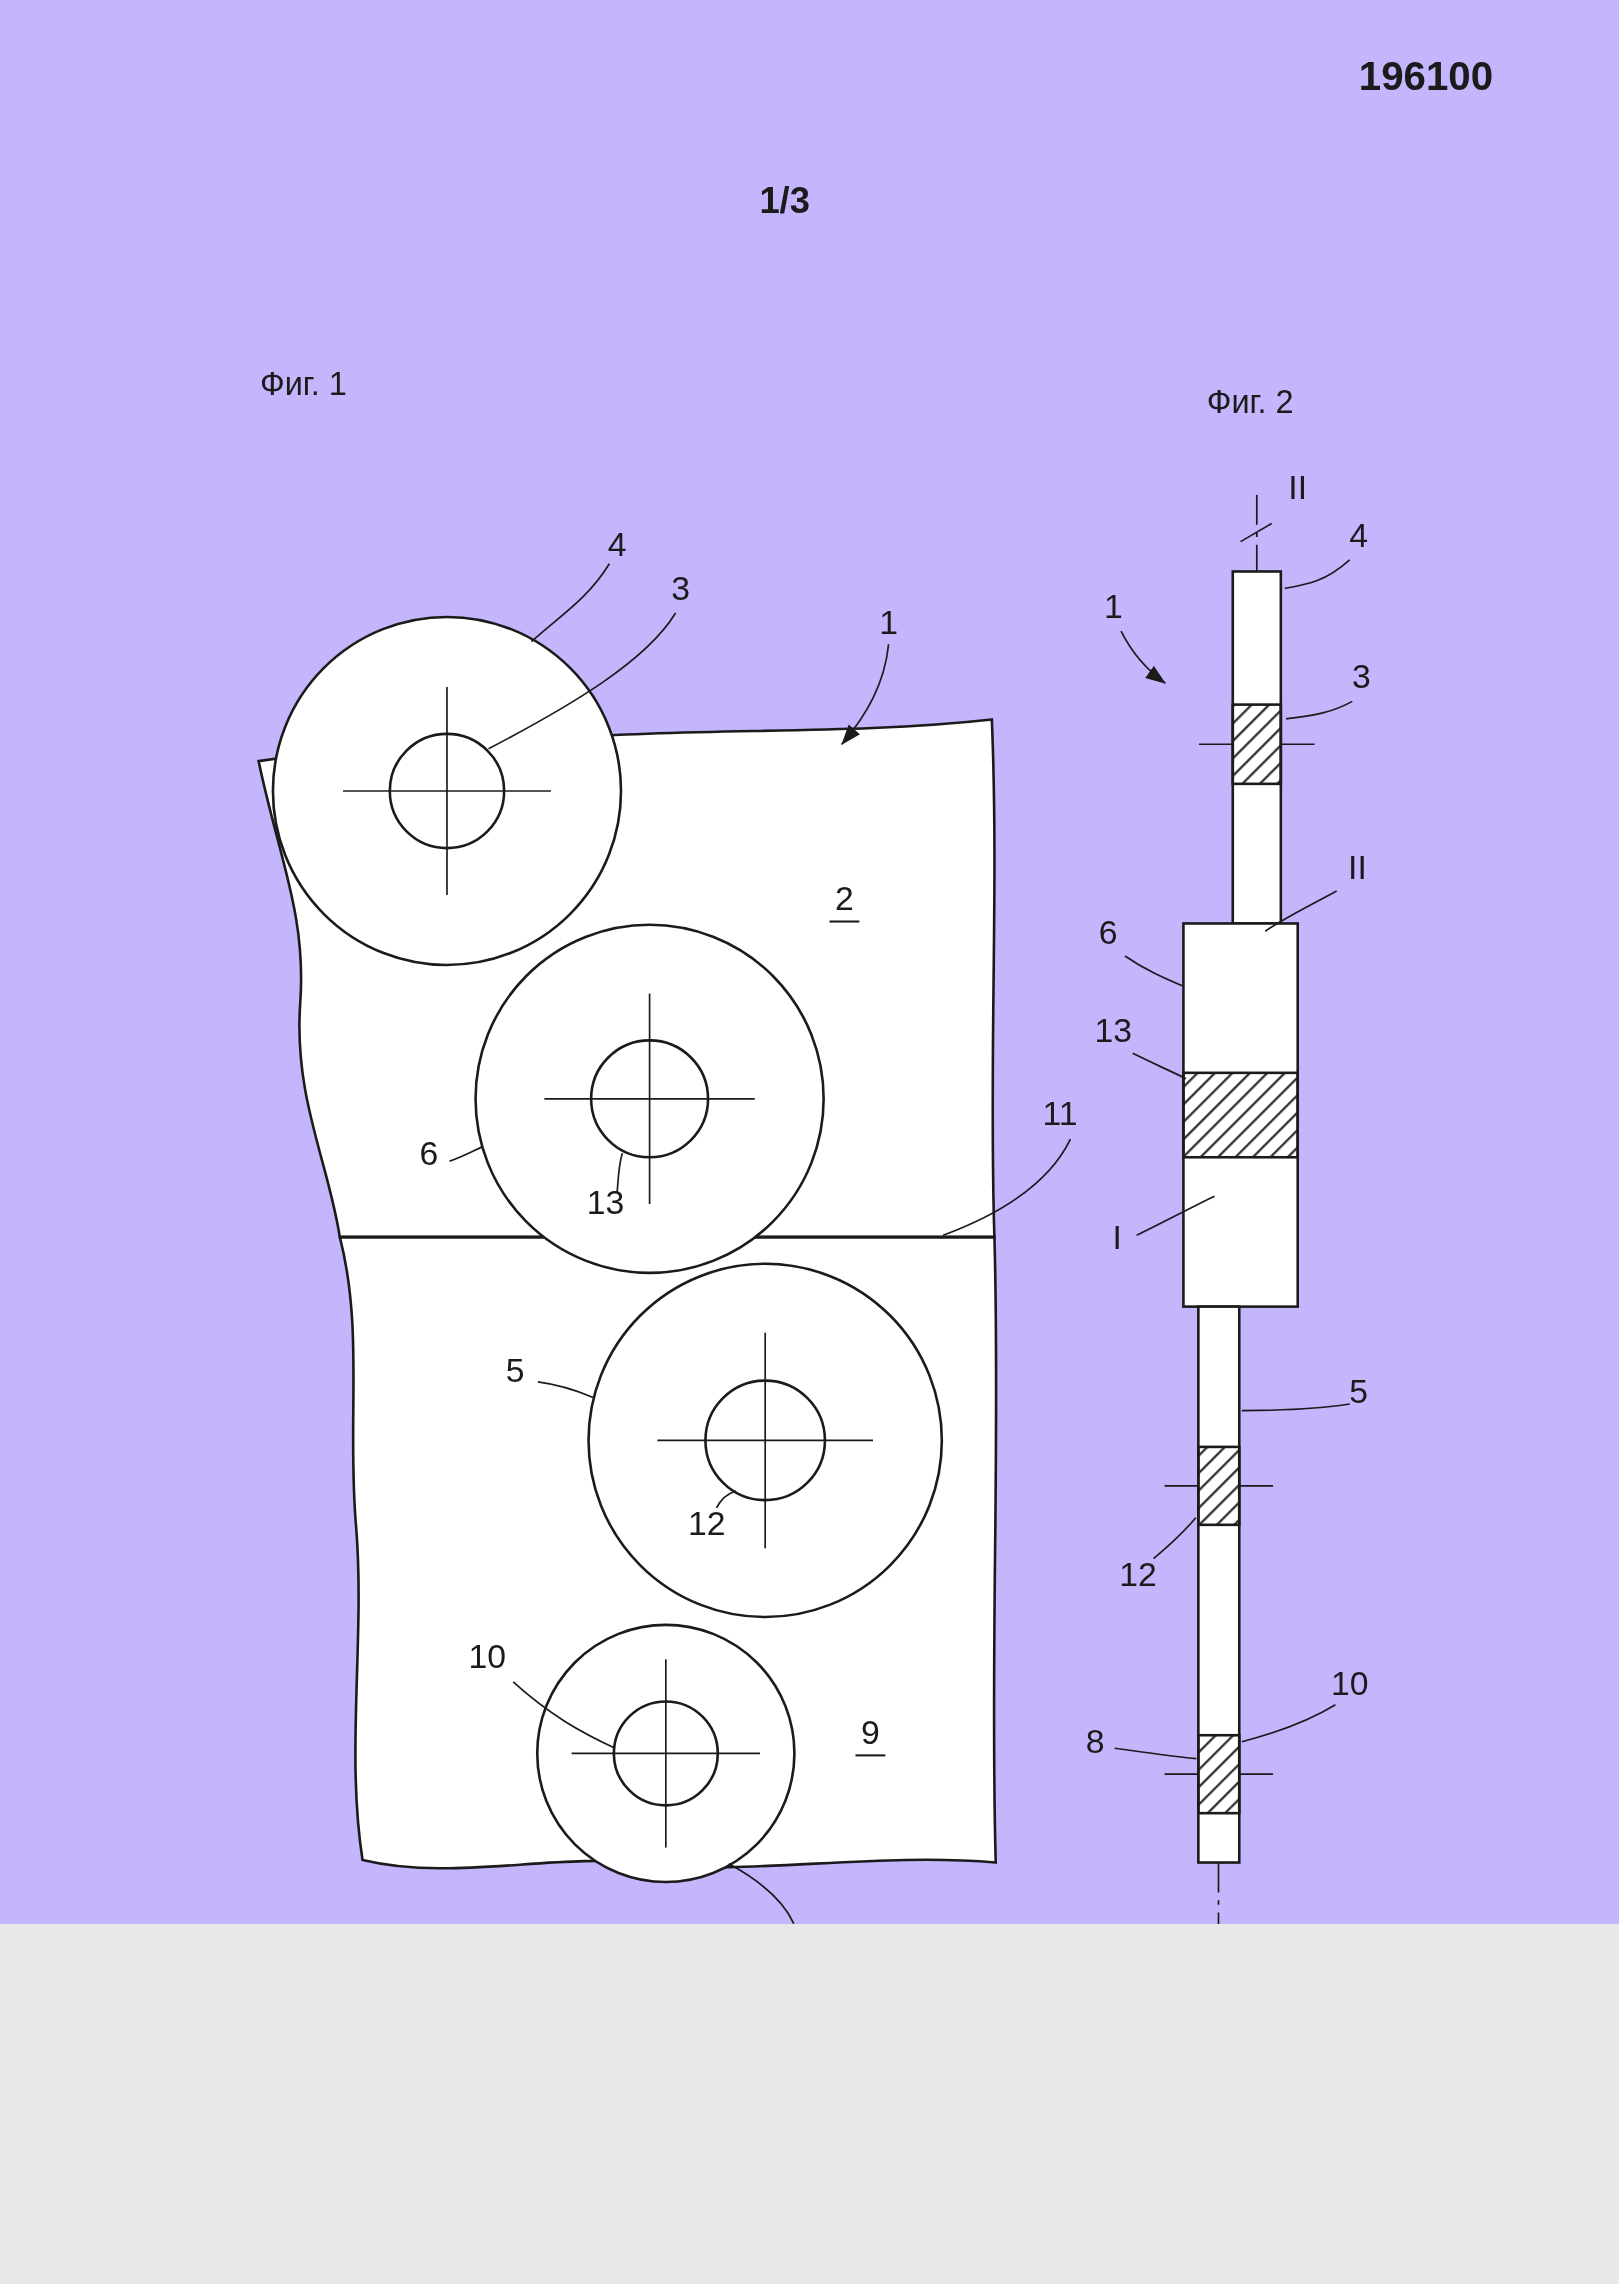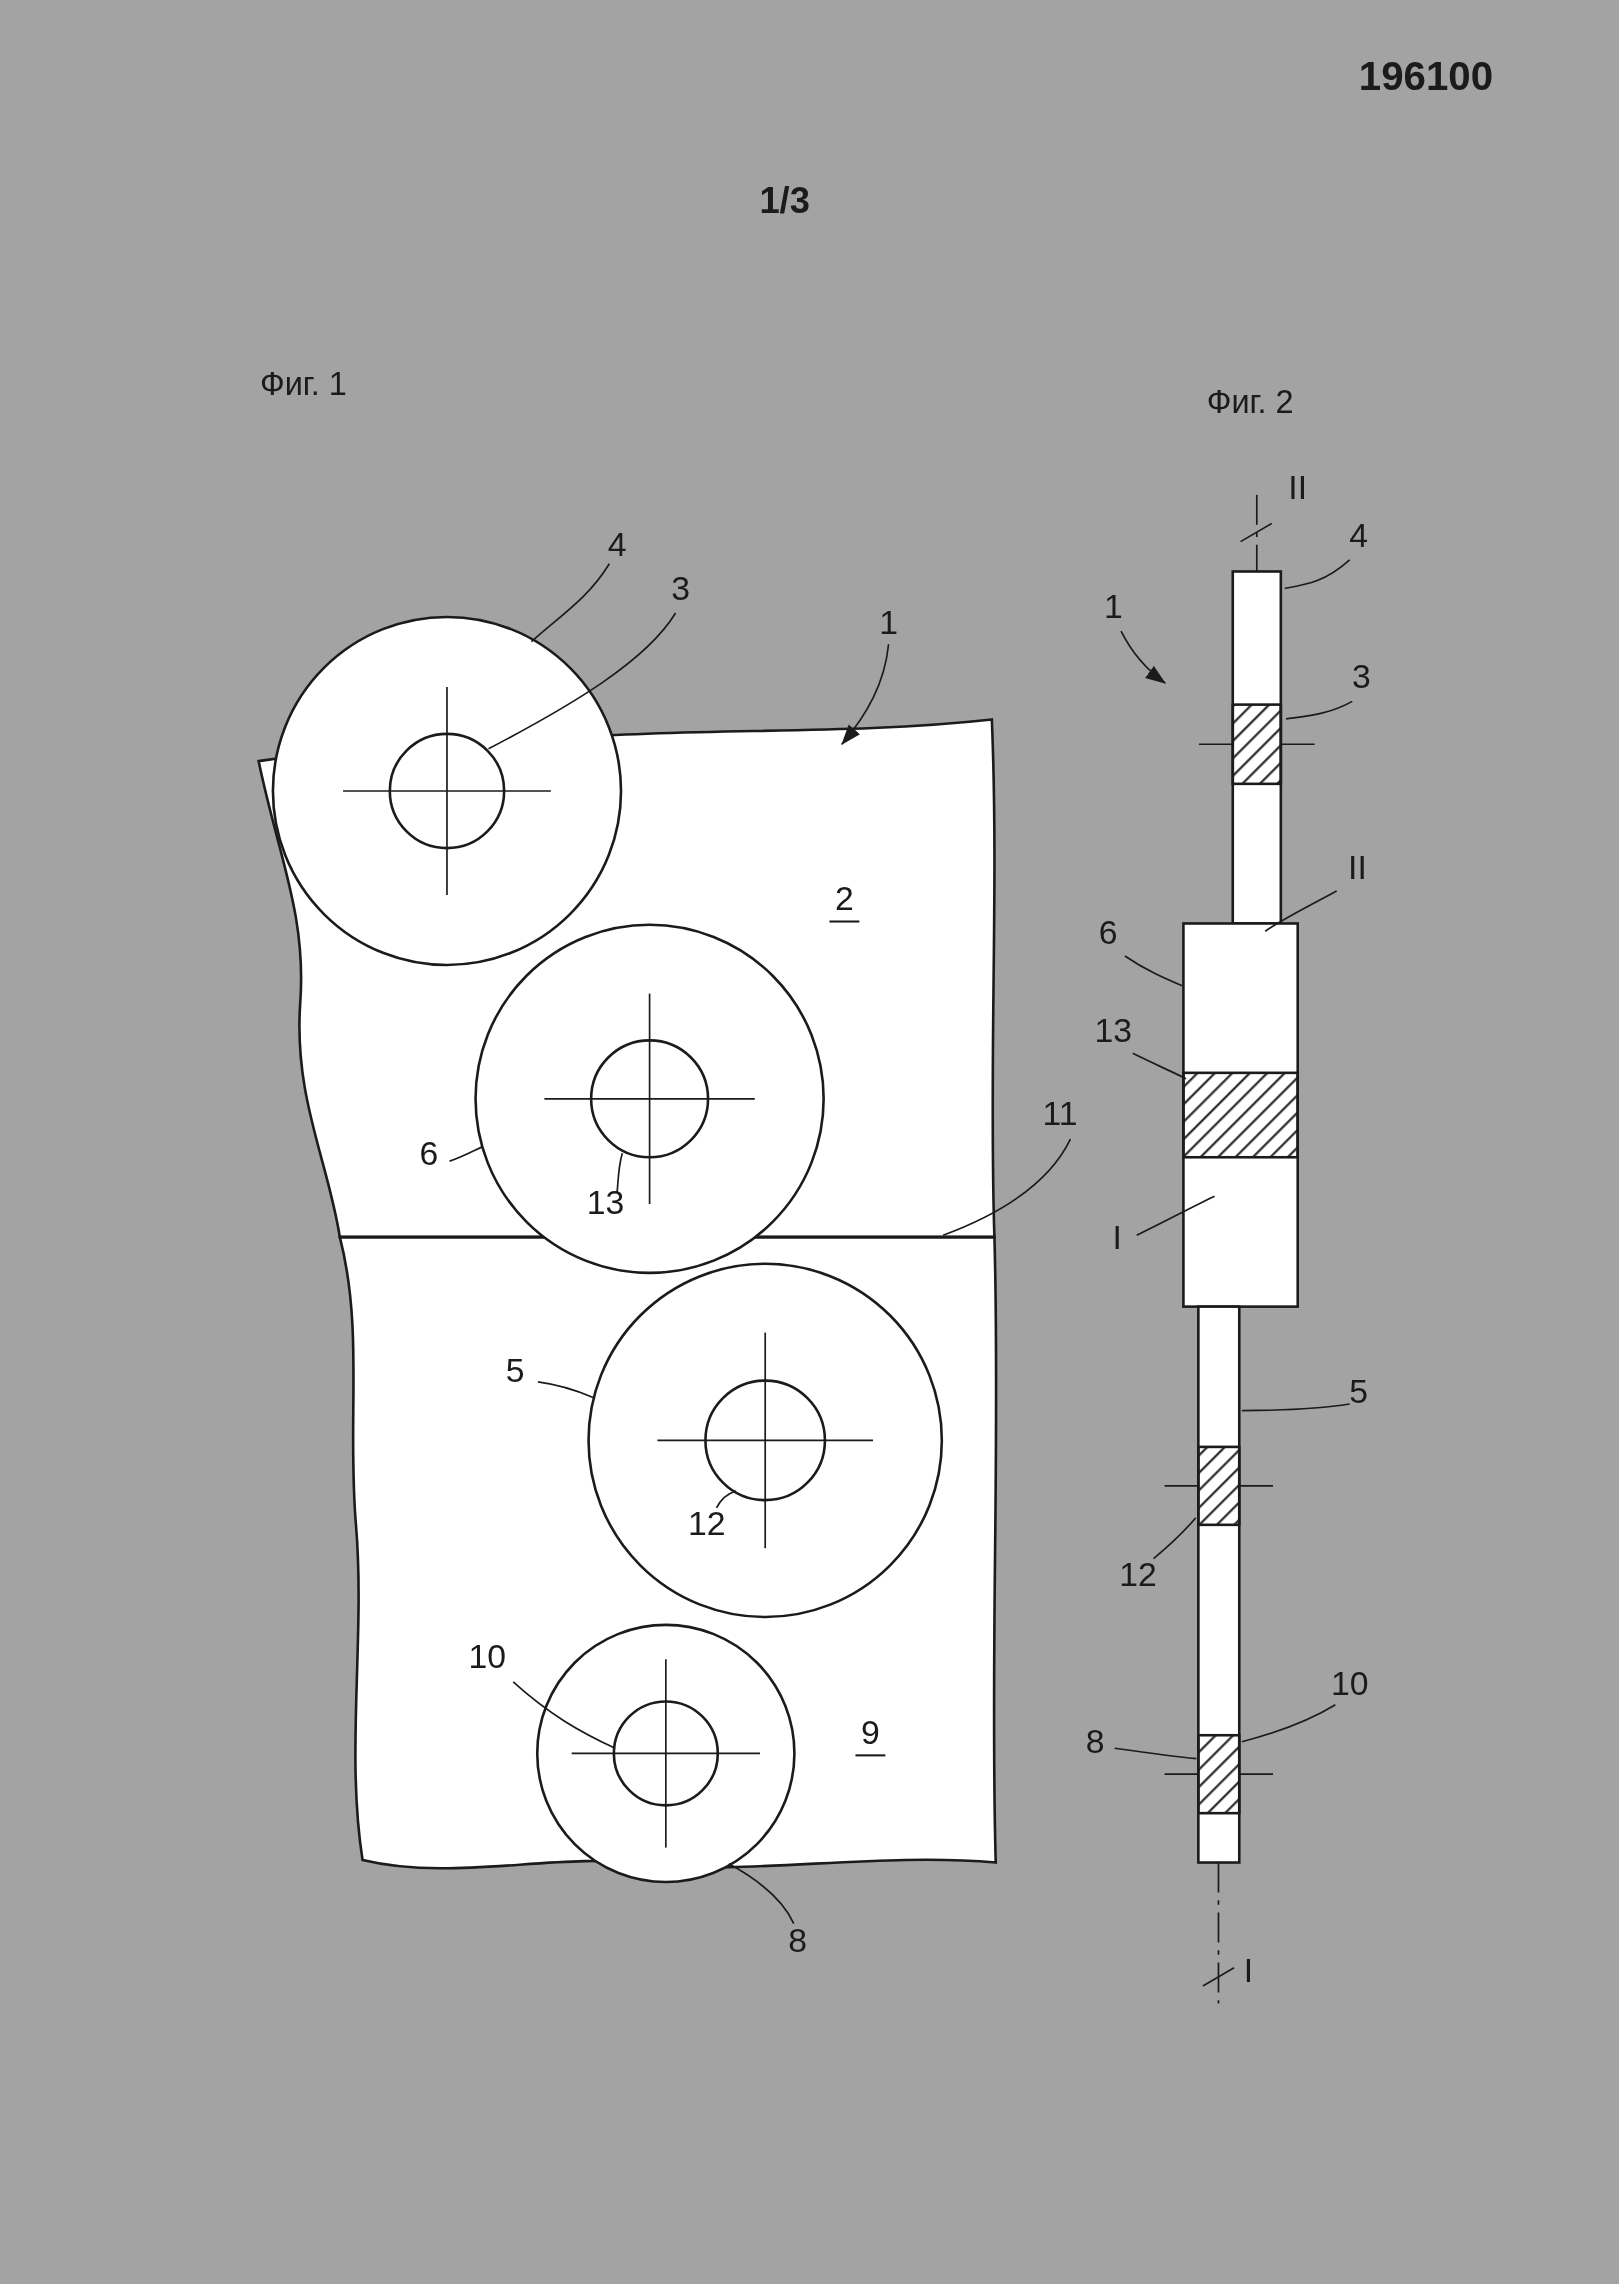--- a/index.html
+++ b/index.html
@@ -1,17 +1,17 @@
 <!DOCTYPE html>
 <html style="font-size:10.4px"><head>
 <meta charset="utf-8">
 <style>
   html,body{margin:0;padding:0;background:#e8e8e8;}
   .page{
-    width:1620px;height:2284px;background:#a3a3a3;position:relative;
+    width:1620px;height:1924px;background:#c4b5fd;position:relative;
     font-family:"Liberation Sans", sans-serif;
   }
   svg{display:block;}
   text{
     font-family:"Liberation Sans", sans-serif;
     fill:#1b1b1b;
   }
   .lbl{font-size:52px;}
   .caption{font-size:50px;}
   .pagenum{font-size:62px;font-weight:bold;}

